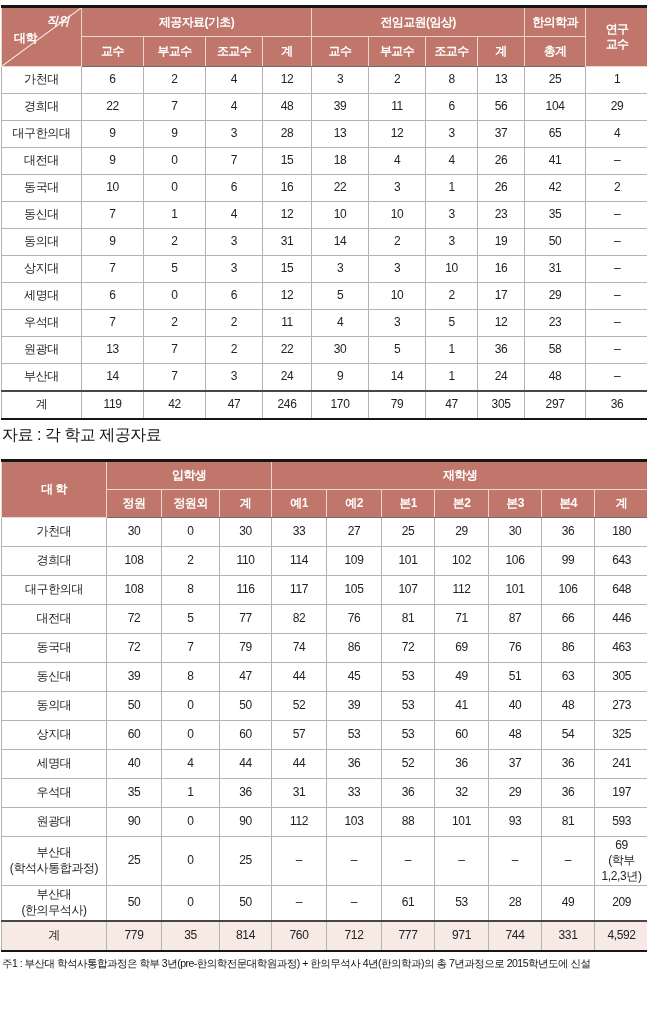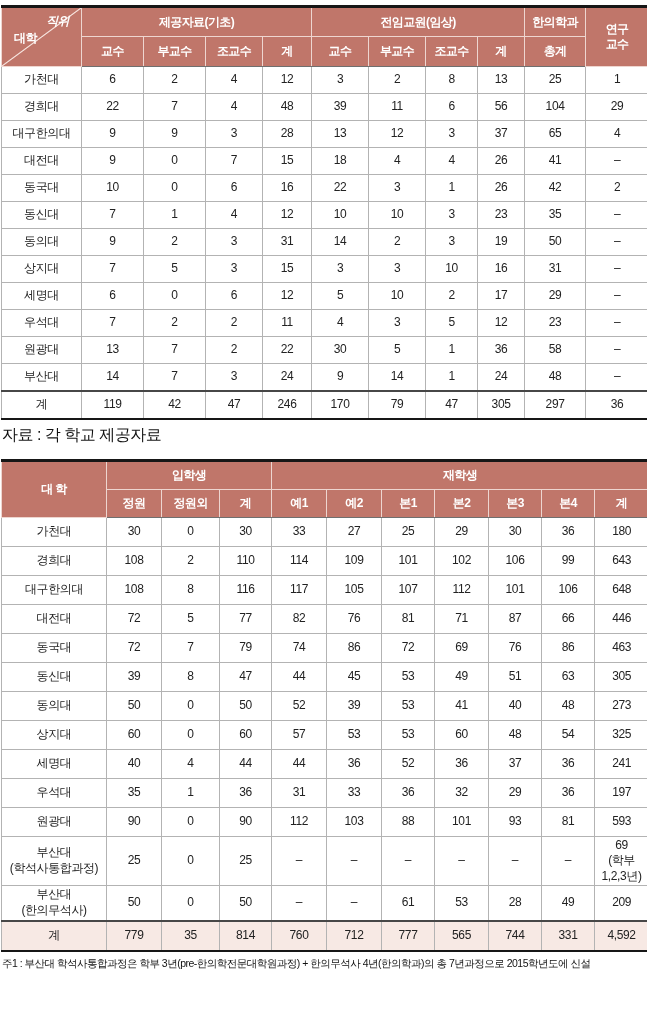--- a/index.html
+++ b/index.html
@@ -467,21 +467,21 @@
           <td>209</td>
         </tr>
         <tr class="total">
           <td>계</td>
           <td>779</td>
           <td>35</td>
           <td>814</td>
           <td>760</td>
           <td>712</td>
           <td>777</td>
-          <td>565</td>
+          <td>971</td>
           <td>744</td>
           <td>331</td>
           <td>4,592</td>
         </tr>
       </tbody>
   </table>
 
   <div class="footnotes">
     <div>주1 : 부산대 학석사통합과정은 학부 3년(pre-한의학전문대학원과정) + 한의무석사 4년(한의학과)의 총 7년과정으로 2015학년도에 신설</div>
 

